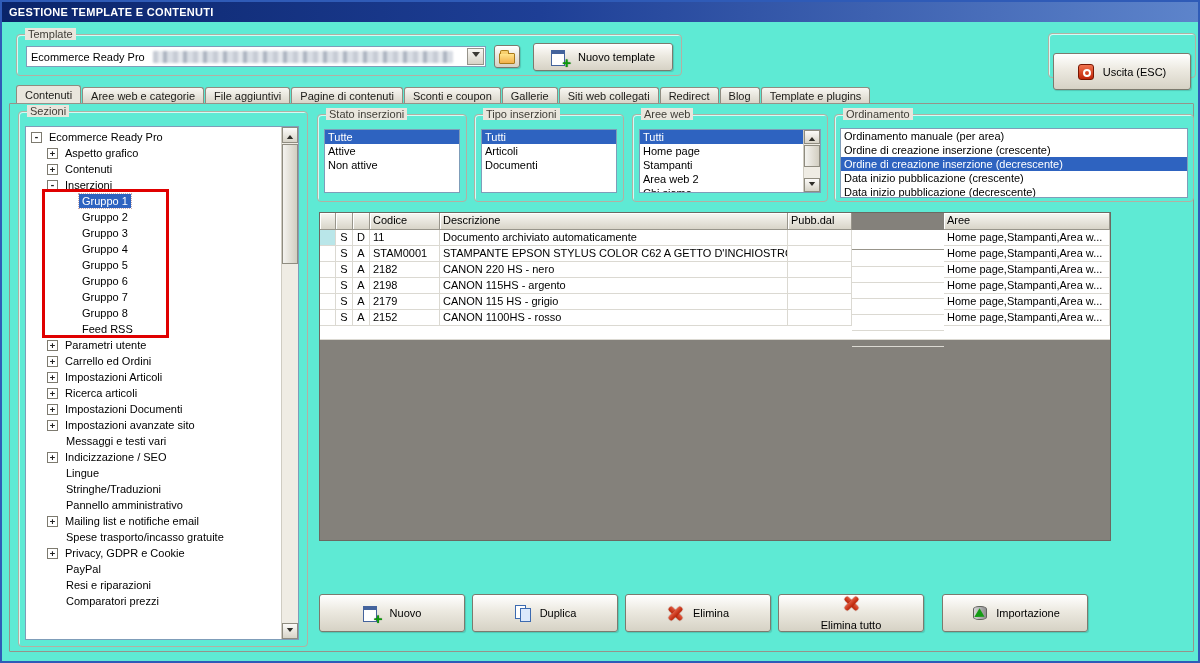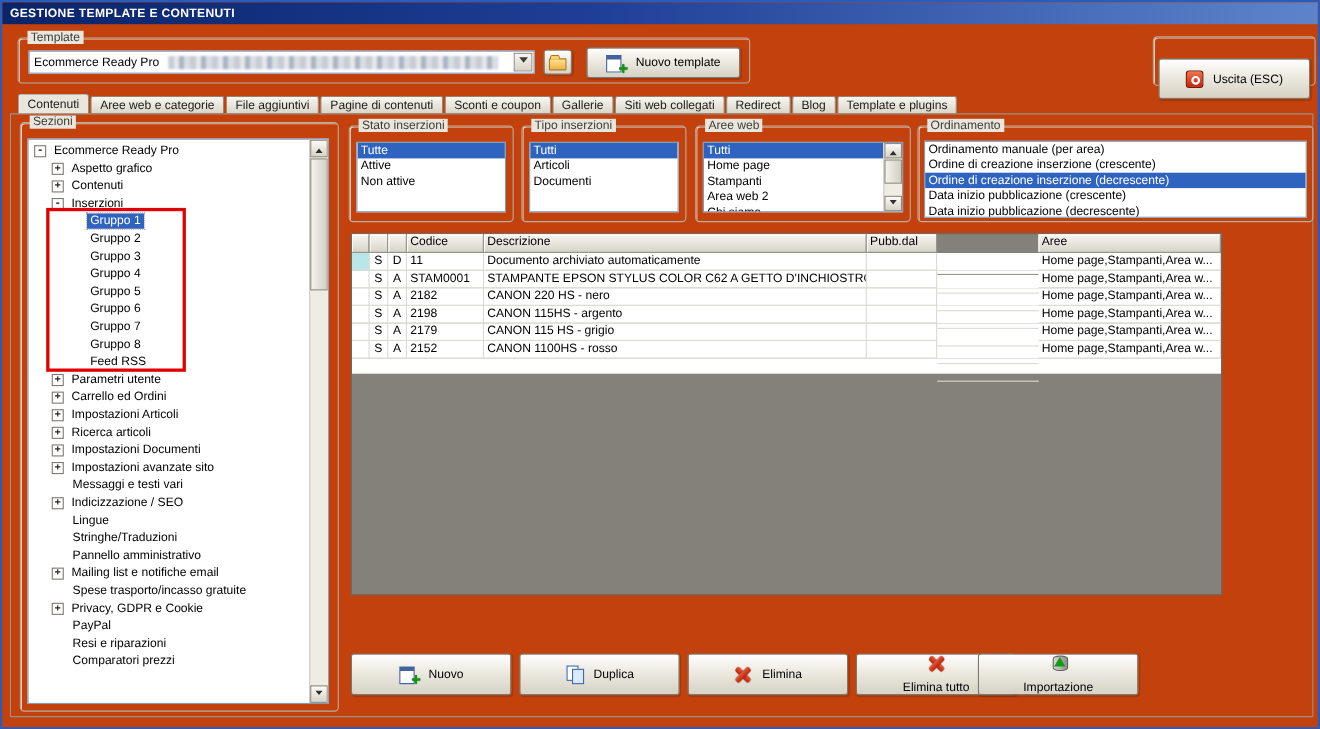--- a/index.html
+++ b/index.html
@@ -1,17 +1,17 @@
 <!DOCTYPE html>
 <html><head>
 <meta charset="utf-8">
 <style>
   * { margin:0; padding:0; box-sizing:border-box; }
   body { background:#555; font-family:"Liberation Sans", sans-serif; }
-  .win { position:relative; width:1200px; height:663px; background:#c2410c;
+  .win { position:relative; width:1200px; height:663px; background:#5eead4;
          border:2px solid #2f5bb7; overflow:hidden; }
 
   
   .titlebar { position:absolute; left:0; right:0; top:0; height:20px;
     background:linear-gradient(90deg,#0a246a 0%,#1e3f96 45%,#5d84cb 100%);
     color:#fff; font-size:11px; font-weight:bold; display:flex; align-items:center;
     padding-left:7px; letter-spacing:.3px; }
 
   
   .group { position:absolute; border:1px solid #b3b0a2; border-radius:4px;
@@ -128,21 +128,21 @@
   .gc { border-right:1px solid #dbd9d2; border-bottom:1px solid #dbd9d2;
     font-size:11px; line-height:15px; padding:0 3px; white-space:nowrap; overflow:hidden; color:#000; }
   .ctr { text-align:center; padding:0 1px; }
   .selcell { background:#b9e6e9; }
   .w0{flex:0 0 16px;} .w1{flex:0 0 17px;} .w2{flex:0 0 17px;} .w3{flex:0 0 70px;}
   .w4{flex:0 0 348px;} .w5{flex:0 0 64px;} .w6{flex:0 0 92px;margin-top:36px;} .w7{flex:1 1 auto;}
   .gfill { height:14px; background:#fff; border-bottom:1px solid #dbd9d2; }
 
   
   .act { position:absolute; top:592px; width:146px; height:38px; }
-  .a1{left:317px;} .a2{left:470px;} .a3{left:623px;} .a4{left:776px;flex-direction:column;} .a5{left:887px;flex-direction:column;}
+  .a1{left:317px;} .a2{left:470px;} .a3{left:623px;} .a4{left:776px;flex-direction:column;} .a5{left:940px;}
 </style>
 </head>
 <body>
 
 <div class="win">
 
   <div class="titlebar">
     <span>GESTIONE TEMPLATE E CONTENUTI</span>
   </div>
 

